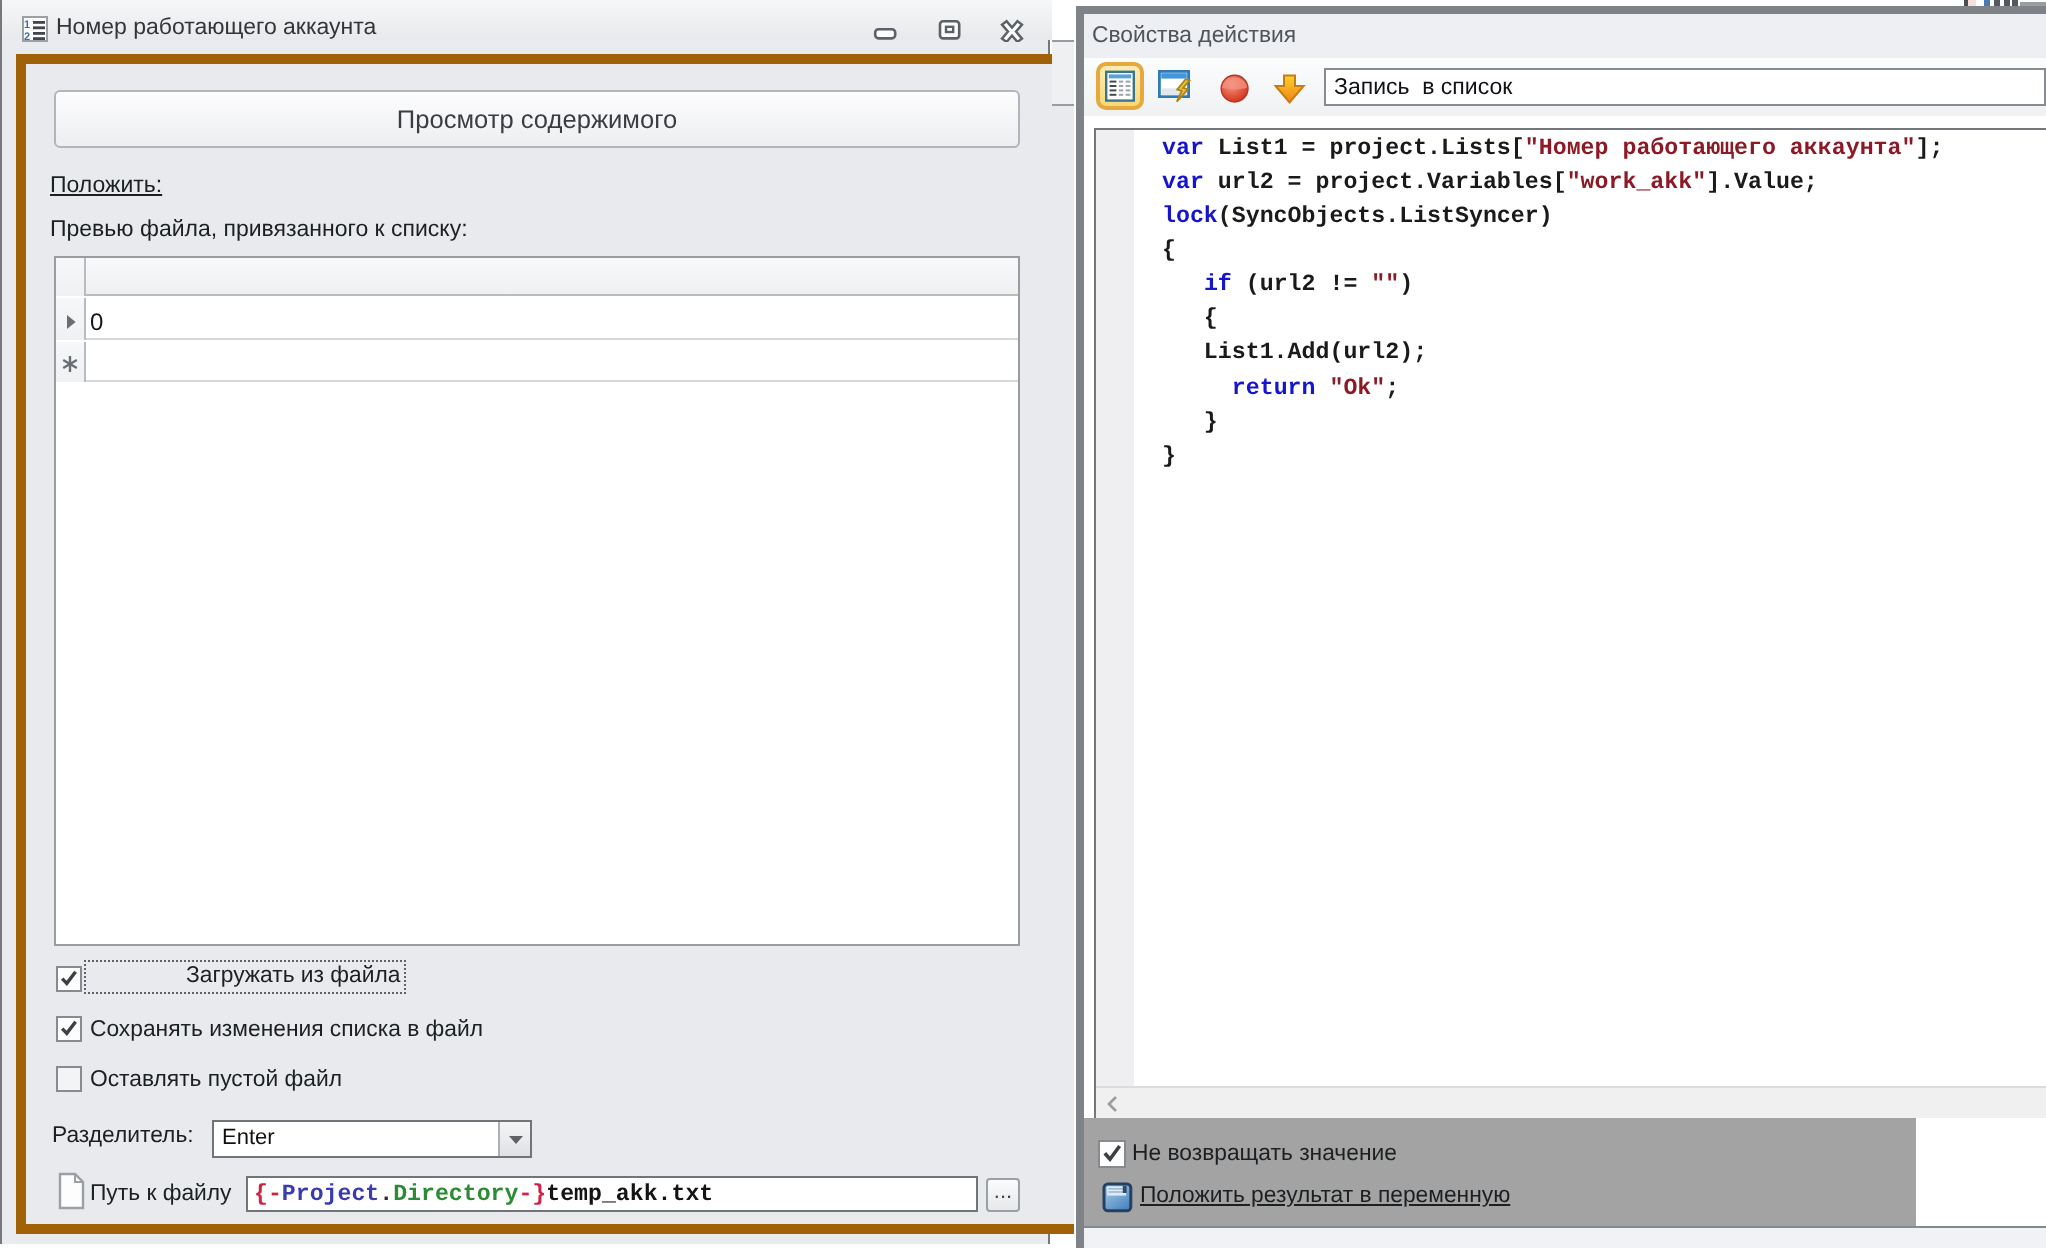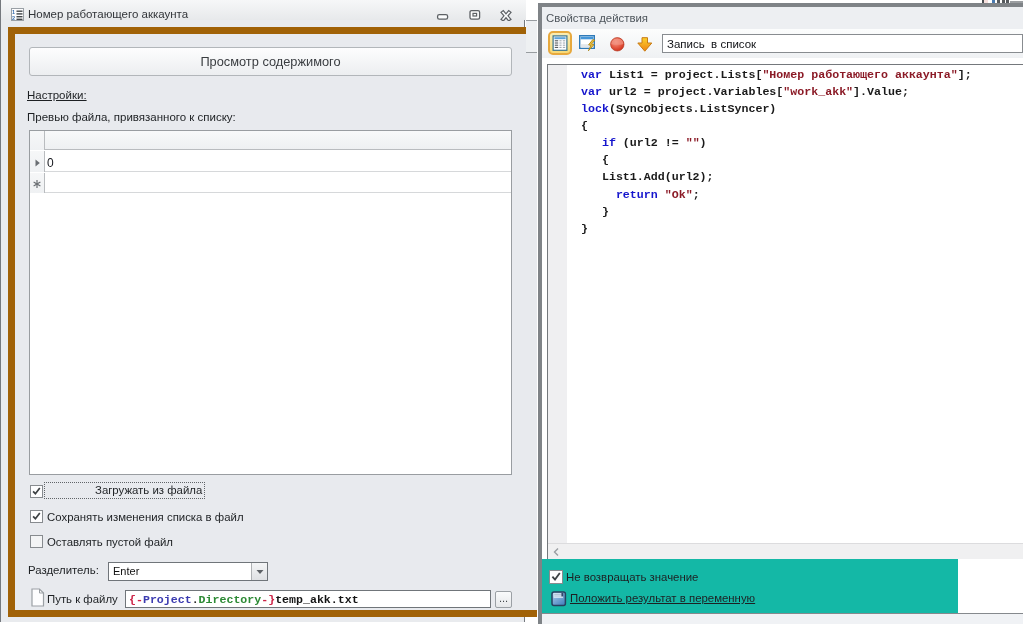--- a/index.html
+++ b/index.html
@@ -12,21 +12,21 @@
 
 #lwin { left:0; top:0; width:525px; height:622px;
   background:#e9ebee; border-right:1px solid #75797e; border-left:1px solid #75797e;
   }
 #ltitle { left:0; top:0; width:525px; height:20px;
   background:linear-gradient(#f6f7f8,#e7e9eb); }
 #lticon { left:10px; top:8px; width:13px; height:13px; background:#fdfdfe;
   border:1px solid #9aa0a6; }
 #ltext { left:27px; top:8px; font-size:11.5px; color:#323539; }
 #lpanel { left:7px; top:27px; width:554px; height:590px;
-  background:#e8eaee; border:7px solid #a16207; }
+  background:#e8eaee; border:5px solid #a16207; }
 
 
 #btnview { left:14px; top:13px; width:483px; height:29px; border:1px solid #b2b6ba;
   border-radius:3px; background:linear-gradient(#fdfdfe,#eceef0);
   text-align:center; line-height:28px; font-size:12.8px; color:#3a3d41; }
 #lnksettings { left:12px; top:55px; font-size:11.5px; color:#1d2023; text-decoration:underline; }
 #lblpreview { left:12px; top:77px; font-size:11.5px; color:#1d2023; }
 
 
 #grid { left:14px; top:96px; width:483px; height:345px; background:#fff;
@@ -73,21 +73,21 @@
 #codewrap { left:10px; top:64px; width:476px; height:495px;
   border:1px solid #74787c; border-right:none; background:#fff; }
 #gutter { left:0; top:0; width:19px; height:478px; background:#efeff1; }
 #code { left:33px; top:0.5px; font-family:"Liberation Mono", monospace;
   font-weight:bold; font-size:11.63px; line-height:17.15px; white-space:pre; color:#1a1a1a; }
 #hscroll { left:0; top:478px; width:476px; height:16px; background:#f0f0f1;
   border-top:1px solid #dcdcde; }
 .kw { color:#1515cd; }
 .str { color:#8b1a26; }
 
-#rbottom { left:5px; top:559px; width:416px; height:54px; background:#14b8a6; }
+#rbottom { left:5px; top:559px; width:416px; height:54px; background:#a3a3a3; }
 #rfoot { left:5px; top:613px; width:481px; height:11px; background:#f0f2f5;
   border-top:1px solid #85898d; }
 
 
 #artifacts { left:0; top:0; width:486px; height:3px; background:#fff; }
 </style>
 </head>
 <body>
 <div id="screen">
 
@@ -110,21 +110,21 @@
         <rect x="36" y="1.6" width="9.6" height="8.6" rx="1.6" fill="#fbfcfd" stroke="#5d6165" stroke-width="1.3"></rect>
         <rect x="39" y="4.4" width="3.6" height="2.6" fill="none" stroke="#5d6165" stroke-width="1.2"></rect>
         <g transform="translate(66.5,0.8)">
           <path d="M0.5 1.5 L3.5 5 L0.5 8.5 L2.8 10.2 L5.5 7 L8.2 10.2 L10.5 8.5 L7.5 5 L10.5 1.5 L8.2 -0.2 L5.5 3 L2.8 -0.2 Z" fill="#fbfcfd" stroke="#5d6165" stroke-width="1.2" transform="translate(0,1)"></path>
         </g>
       </svg>
     </div>
 
     <div class="abs" id="lpanel">
       <div class="abs" id="btnview">Просмотр содержимого</div>
-      <div class="abs" id="lnksettings">Настройки:</div>
+      <div class="abs" id="lnksettings">Положить:</div>
       <div class="abs" id="lblpreview">Превью файла, привязанного к списку:</div>
 
       <div class="abs" id="grid">
         <div class="abs gborder"></div>
         <div class="abs ghdr">
             <div class="abs grhc" style="height:19px;"></div>
           </div>
         <div class="abs grow1">
           <div class="abs grhc" style="height:21px;">
             <svg width="15" height="21">

